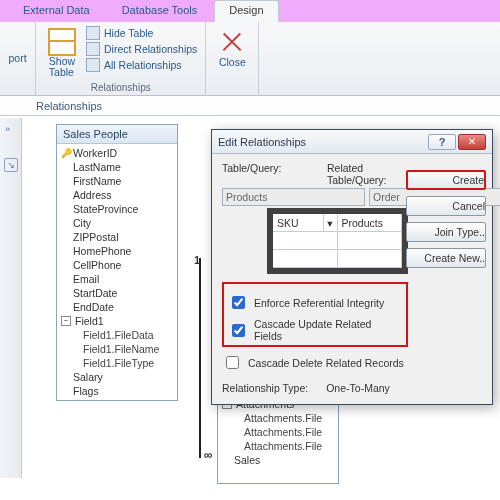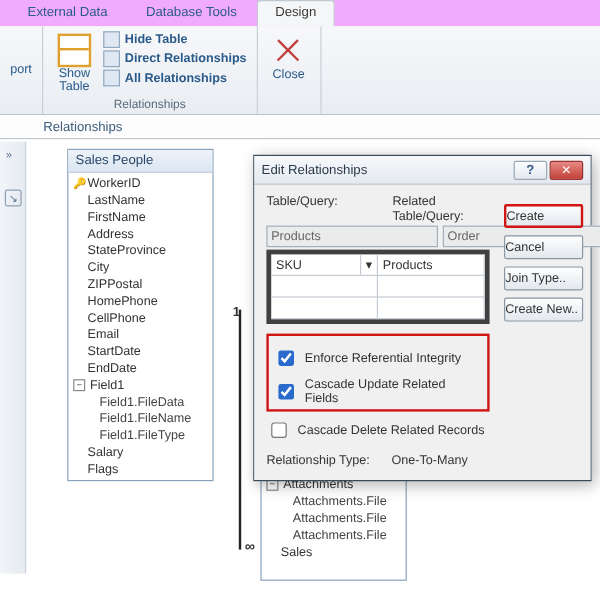--- a/index.html
+++ b/index.html
@@ -12,21 +12,21 @@
   .tab.sel { background: #f5f6f7; border-color: #c0c8d0; border-radius: 3px 3px 0 0; color: #3a3a3a; }
 
   
   .ribbon { height: 74px; background: linear-gradient(#f7f8fa,#e9edf2); border-bottom: 1px solid #bac3cc; display: flex; }
   .rgroup { border-right: 1px solid #c7cfd8; padding: 4px 8px; display: flex; flex-direction: column; justify-content: space-between; position: relative; }
   .rgroup-label { font-size: 10px; color: #5a6a7a; text-align: center; margin-top: 2px; }
   .big-btn { display: flex; flex-direction: column; align-items: center; justify-content: center; padding: 2px 4px; }
   .big-btn .ic { width: 28px; height: 28px; }
   .big-btn span.lab, .small-btn span.lab { font-size: 10.5px; color: #2a5a8a; }
   .stack { display: flex; flex-direction: column; gap: 2px; margin-left: 6px; }
-  .small-btn { display: flex; align-items: center; gap: 4px; font-weight: bold; }
+  .small-btn { display: flex; align-items: center; gap: 4px; }
   .small-btn .ic { width: 14px; height: 14px; }
 
   
   .ic-table { background: #fff; border: 2px solid #e0a030; position: relative; }
   .ic-table::before { content:""; position:absolute; top:40%; left:0; right:0; height:2px; background:#e0a030; }
   .ic-close { position: relative; }
   .ic-close::before, .ic-close::after { content:""; position:absolute; left:46%; top:8%; width:2px; height:84%; background:#c04040; transform:rotate(45deg); }
   .ic-close::after { transform:rotate(-45deg); }
   .ic-sq { background:#dfe8f2; border:1px solid #90a8c0; }
 
@@ -57,31 +57,31 @@
   .dlg { position:absolute; left:211px; top:129px; width:282px; box-shadow:3px 3px 12px rgba(0,0,0,.30); z-index:50; border: 1px solid #3a4a5a; }
   .dlg-title { background:linear-gradient(#f7f9fb,#e3e9ef); height:24px; display:flex; align-items:center; padding:0 6px; border-bottom:1px solid #b0bac5; font-size:11px; color:#2a3a4a; }
   .dlg-title .spacer { flex:1; }
   .dlg-title .wbtn { width:28px; height:16px; border:1px solid #9aa7b4; border-radius:2px; background:linear-gradient(#fbfcfd,#e4e9ef); margin-left:2px; display:flex; align-items:center; justify-content:center; }
   .dlg-title .wbtn.close { background:linear-gradient(#e98a85,#c24038); border-color:#933; color:#fff; }
   .dlg-body { background:#f0f0f0; padding:8px 84px 10px 10px; position:relative; }
   .dlg-labels { display:flex; gap:24px; font-size:10.5px; color:#333; }
   .dlg-labels > div { flex:1; }
   .sel-row { display:flex; gap:4px; margin-top:2px; }
   .sel-row select, .sel-row input { flex:1; height:18px; font-size:10.5px; border:1px solid #a5afb9; background:#ebebeb; color:#666; padding:0 3px; }
-  .grid { border:4px solid #404040; background:#fff; margin-top:2px; }
+  .grid { border:6px solid #404040; background:#fff; margin-top:2px;margin-left:45px; }
   .grow { display:flex; height:18px; }
   .grow > div { flex:1; border-right:1px solid #c5ccd4; border-bottom:1px solid #c5ccd4; display:flex; align-items:center; padding:0 4px; font-size:10.5px; }
   .grow > div.L { position:relative; }
   .drop-ar { position:absolute; right:0; top:0; bottom:0; width:14px; border-left:1px solid #c5ccd4; display:flex; align-items:center; justify-content:center; }
   .chkline { display:flex; align-items:center; gap:6px; margin-top:6px; font-size:10.5px; }
   .chkline input { width:13px; height:13px; accent-color:#2a6acc; }
   .hl { border:2px solid #d01515; padding:3px 4px; margin-top:8px; }
   .rel-type { display:flex; gap:18px; margin-top:10px; font-size:10.5px; }
   .dlg-btns { position:absolute; right:6px; top:8px; display:flex; flex-direction:column; gap:6px; }
-  .winbtn { width:66px; height:20px; border:1px solid #8a97a4; border-radius:2px; background:linear-gradient(#fdfefe,#e3e8ee); font-size:10.5px; text-align:left; line-height:18px; }
+  .winbtn { width:80px; height:20px; border:1px solid #8a97a4; border-radius:2px; background:linear-gradient(#fdfefe,#e3e8ee); font-size:10.5px; text-align:right; line-height:18px; }
   .winbtn.hl { border:2px solid #d01515; padding:0; line-height:16px; }
 
   
   .connector { position:absolute; left:177px; top:140px; width:2px; height:200px; background:#222; z-index:5; }
   .conn-inf { position:absolute; left:182px; top:330px; font-size:12px; font-weight:bold; z-index:5; }
   .conn-one { position:absolute; left:172px; top:136px; font-size:11px; font-weight:bold; z-index:5; }
 </style>
 </head>
 <body>
 <div class="page">
@@ -93,21 +93,21 @@
   </div>
 
   <div class="ribbon">
     <div class="rgroup" style="width:36px; align-items:center;">
       <span class="lab" style="font-size:10.5px;color:#2a5a8a;margin-top:26px;">port</span>
     </div>
     <div class="rgroup">
       <div style="display:flex; align-items:flex-start;">
         <div class="big-btn">
           <div class="ic ic-table"></div>
-          <span class="lab" style="text-align:center; line-height:11px; white-space:pre;">Show
+          <span class="lab" style="text-align:left; line-height:11px; white-space:pre;">Show
 Table</span>
         </div>
         <div class="stack">
           <div class="small-btn">
               <div class="ic ic-sq"></div>
               <span class="lab">Hide Table</span>
             </div>
           <div class="small-btn">
               <div class="ic ic-sq"></div>
               <span class="lab">Direct Relationships</span>

